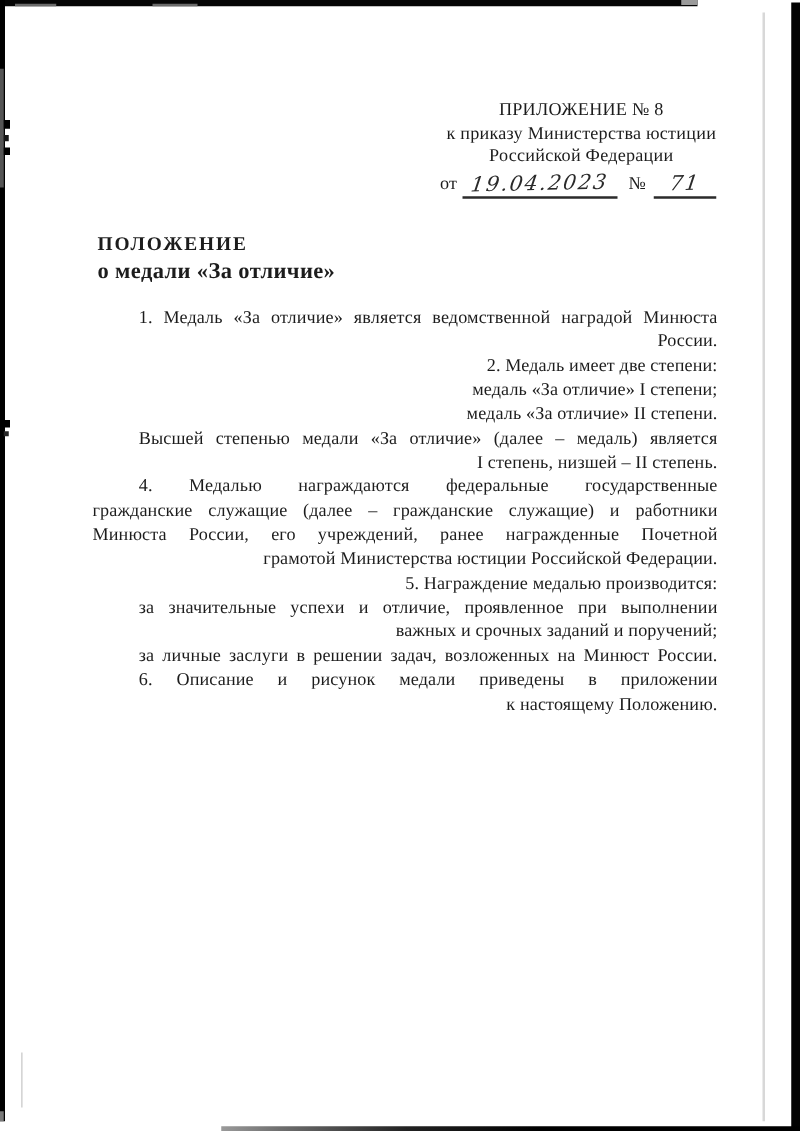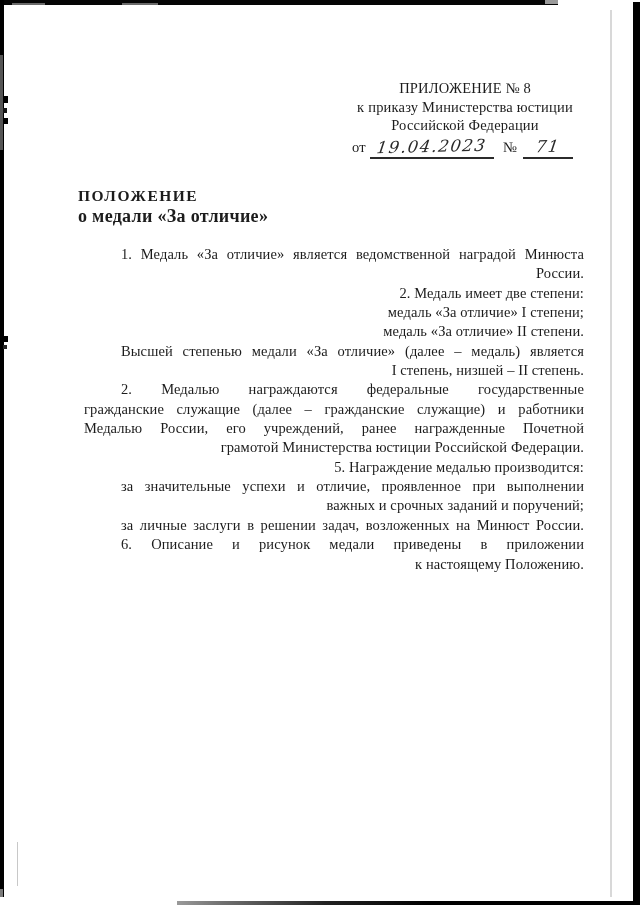--- a/index.html
+++ b/index.html
@@ -57,21 +57,21 @@
     color: #2a2a2a;
     line-height: 21px;
   }
 
   
   #title { position: absolute; left: 78px; top: 185px; width: 500px; text-align: left; }
   #title .t1 { font-weight: bold; font-size: 15.5px; line-height: 21px; letter-spacing: 1.5px; }
   #title .t2 { font-weight: bold; font-size: 18px;  line-height: 21px; letter-spacing: 0.3px; }
 
   
-  #bodytext { position: absolute; left: 84px; top: 245px; width: 500px; }
+  #bodytext { position: absolute; left: 74px; top: 245px; width: 500px; }
   .line {
     height: 19.35px; line-height: 19.35px;
     font-size: 14.5px; overflow: hidden;
     letter-spacing: 0.1px;
   }
   .j { text-align: justify; text-align-last: justify; text-justify: inter-word; }
   .l { text-align: right; }
   .ind { text-indent: 37px; }
 </style>
 </head>
@@ -123,23 +123,23 @@
     <div class="line l ind">медаль «За отличие» I степени;</div>
   </div>
   <div class="para">
     <div class="line l ind">медаль «За отличие» II степени.</div>
   </div>
   <div class="para">
     <div class="line j ind">Высшей степенью медали «За отличие» (далее – медаль) является</div>
     <div class="line l">I степень, низшей – II степень.</div>
   </div>
   <div class="para">
-    <div class="line j ind">2. Медалью награждаются федеральные государственные</div>
+    <div class="line j ind">4. Медалью награждаются федеральные государственные</div>
     <div class="line j">гражданские служащие (далее – гражданские служащие) и работники</div>
-    <div class="line j">Медалью России, его учреждений, ранее награжденные Почетной</div>
+    <div class="line j">Минюста России, его учреждений, ранее награжденные Почетной</div>
     <div class="line l">грамотой Министерства юстиции Российской Федерации.</div>
   </div>
   <div class="para">
     <div class="line l ind">5. Награждение медалью производится:</div>
   </div>
   <div class="para">
     <div class="line j ind">за значительные успехи и отличие, проявленное при выполнении</div>
     <div class="line l">важных и срочных заданий и поручений;</div>
   </div>
   <div class="para">

